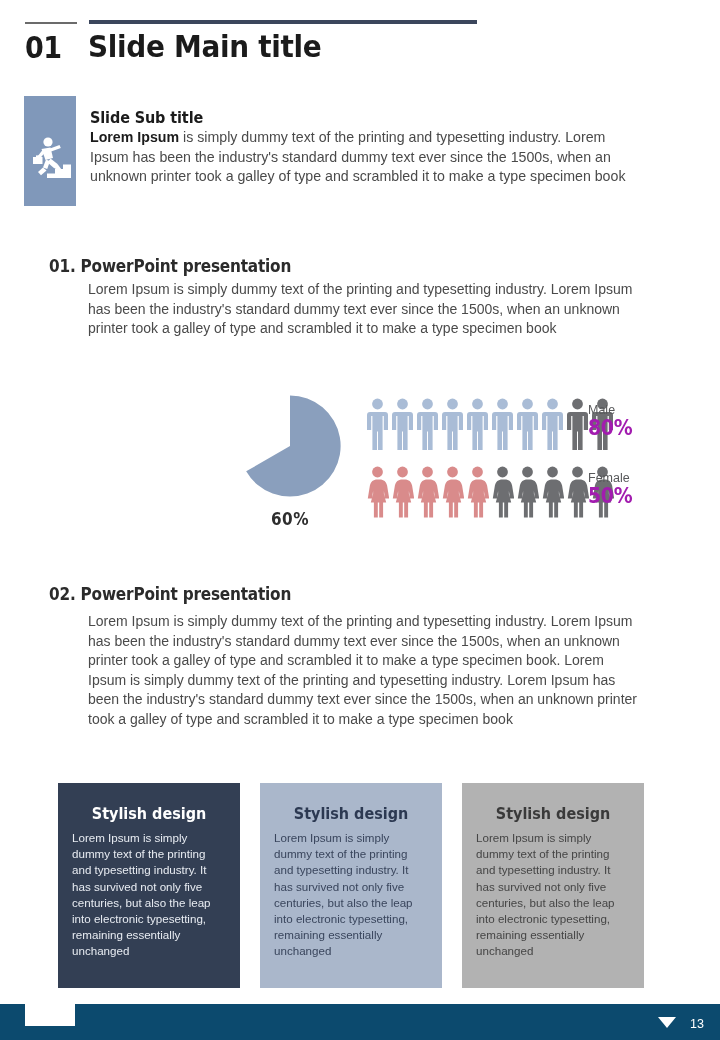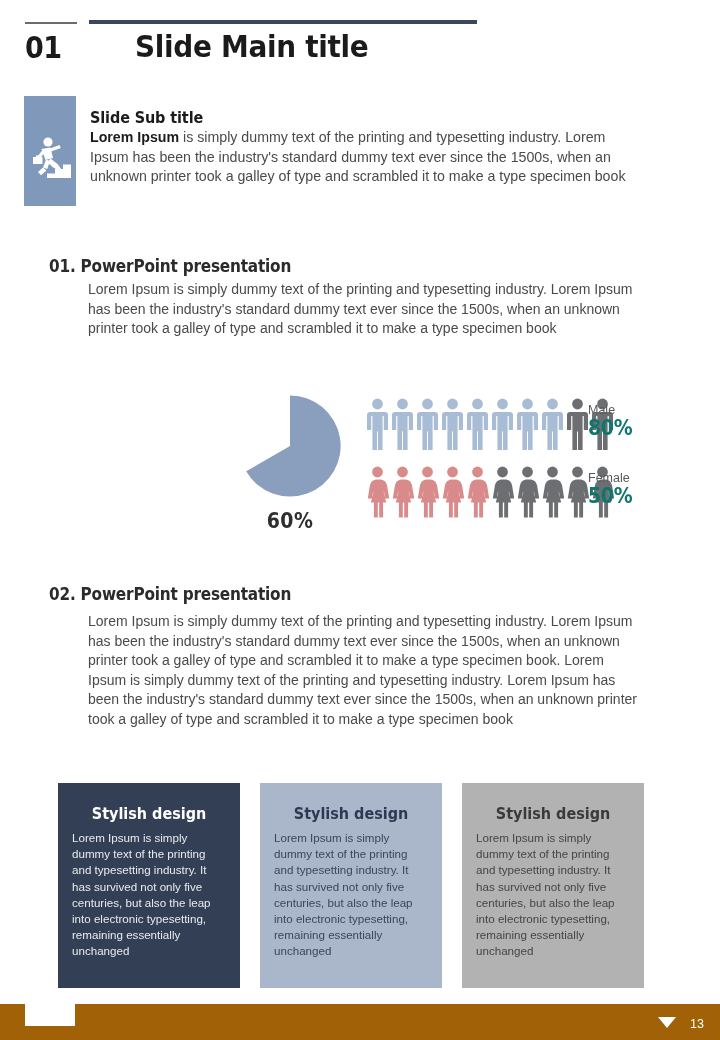--- a/index.html
+++ b/index.html
@@ -47,21 +47,20 @@
   }
   .main-title {
     position: absolute;
     left: 88px; top: 28px;
     font-size: 31px;
     font-weight: bold;
     color: #1b1b1b;
     letter-spacing: -0.3px;
     font-family: "DejaVu Sans Condensed", "Liberation Sans Narrow", "Liberation Sans", sans-serif;
     white-space: nowrap;
-    margin-left: 47px;
   }
 
   
   .icon-box {
     position: absolute;
     left: 24px; top: 96px;
     width: 52px; height: 110px;
     background: #8098ba;
   }
   .icon-box svg { display: block; }
@@ -116,21 +115,21 @@
     position: absolute;
     top: 0;
     width: 130px;
   }
   #pie-0 { left: 10px; }
   #pie-1 { left: 165px; }
   .pie-svg { display: block; margin: 0 auto; }
   .pie-label {
     text-align: center;
     margin-top: 9px;
-    font-size: 21px;
+    font-size: 17px;
     font-weight: bold;
     color: #2e2e2e;
     font-family: "DejaVu Sans Condensed", "Liberation Sans Narrow", "Liberation Sans", sans-serif;
     letter-spacing: 0.5px;
   }
 
   
   .people-wrap {
     position: absolute;
     left: 366px; top: 398px;
@@ -155,21 +154,21 @@
   }
   .people-name {
     font-size: 12.5px;
     color: #58595b;
     display: block;
     margin-bottom: 1px;
   }
   .people-pct {
     font-size: 21px;
     font-weight: bold;
-    color: #0f766e;
+    color: #a21caf;
     display: block;
     font-family: "DejaVu Sans Condensed", "Liberation Sans Narrow", "Liberation Sans", sans-serif;
     letter-spacing: -0.3px;
   }
 
   
   .cards {
     position: absolute;
     left: 58px; top: 783px;
     width: 606px;
@@ -201,21 +200,21 @@
   .card-blue .card-body { color: #39455c; }
   .card-gray { background: #b2b2b2; }
   .card-gray .card-title { color: #3a3a3a; }
   .card-gray .card-body { color: #454545; }
 
   
   .footer {
     position: absolute;
     left: 0; bottom: 0;
     width: 720px; height: 36px;
-    background: #a16207;
+    background: #0c4a6e;
   }
   .footer-notch {
     position: absolute;
     left: 25px; top: 0;
     width: 50px; height: 22px;
     background: #ffffff;
   }
   .footer-tri {
     position: absolute;
     right: 44px; top: 13px;

